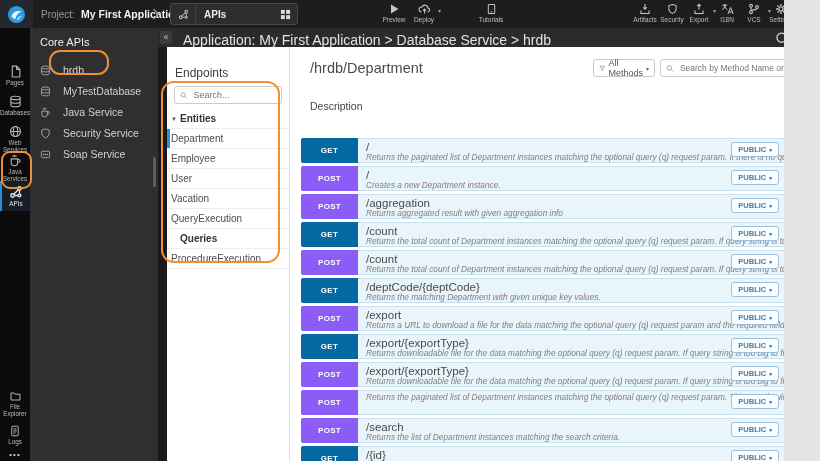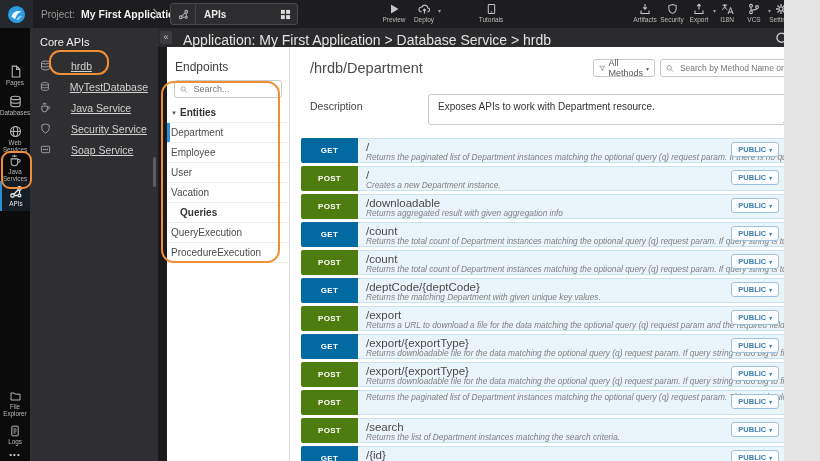--- a/index.html
+++ b/index.html
@@ -32,42 +32,42 @@
   .iconbar{position:absolute;left:0;top:28px;width:30px;height:433px;background:#0b0b0b;}
   .ib-item{position:absolute;left:0;width:30px;text-align:center;color:#b9b9b9;
            font-size:6.3px;line-height:1.15;cursor:pointer;}
   .ib-item svg{margin:0 auto 1px;}
   .ib-item.active{left:0;width:28px;background:#151d26;border-left:2px solid #2e8fd6;
                   padding:4px 0 4px 0;color:#e8e8e8;}
 
   
   .core{position:absolute;left:30px;top:28px;width:128px;height:433px;background:#2f2f31;}
   .core-title{padding:8px 10px 7px;font-size:11px;font-weight:normal;color:#f0f0f0;}
-  .core-item{height:21px;display:flex;align-items:center;gap:20px;padding:0 10px;
-             color:#d2d2d2;font-size:10.5px;cursor:pointer;white-space:nowrap;text-decoration:underline;}
+  .core-item{height:21px;display:flex;align-items:flex-end;gap:12px;padding:0 10px;
+             color:#d2d2d2;font-size:10.5px;cursor:pointer;white-space:nowrap;}
   .core-item .ic{display:none;}
   .core-item.icon-database .ic-database{display:block;}
   .core-item.icon-coffee .ic-coffee{display:block;}
   .core-item.icon-shield .ic-shield{display:block;}
   .core-item.icon-soap .ic-soap{display:block;}
   .core-thumb{position:absolute;right:2px;top:129px;width:3px;height:30px;background:#5d5d5f;border-radius:2px;}
 
   
   .appbar{position:absolute;left:158px;top:28px;width:662px;height:19px;background:#2b2b2d;}
   .collapse-btn{position:absolute;left:2px;top:3px;width:12px;height:13px;background:#3c3c3e;
                 color:#c9c9c9;font-size:9px;text-align:center;line-height:13px;border-radius:2px;cursor:pointer;}
   .breadcrumb{position:absolute;left:25px;top:4px;font-size:14px;color:#e2e2e2;white-space:nowrap;}
   .ab-refresh{position:absolute;right:32px;top:3px;cursor:pointer;}
   .ab-save{position:absolute;right:9px;top:3px;cursor:pointer;}
   .strip{position:absolute;left:158px;top:47px;width:9px;height:414px;background:#1a1a1c;}
 
   
   .endpoints{position:absolute;left:167px;top:47px;width:123px;height:414px;background:#fff;
              border-right:1px solid #dcdcdc;box-sizing:border-box;}
-  .ep-title{padding:13px 8px 5px;font-size:12px;color:#3c3c3c;}
+  .ep-title{padding:19px 8px 5px;font-size:12px;color:#3c3c3c;}
   .ep-search{margin:1px 7px 5px;height:16px;border:1px solid #ccc;border-radius:3px;
              display:flex;align-items:center;padding:0 5px;gap:4px;background:#fff;}
   .ep-search input{border:none;outline:none;width:100%;font-size:9px;color:#555;
                    font-family:"Liberation Sans",sans-serif;background:transparent;}
   .ep-row{height:20px;display:flex;align-items:center;border-bottom:1px solid #ededed;
           font-size:10px;color:#4c4c4c;padding-left:4px;position:relative;cursor:pointer;
           box-sizing:border-box;}
   .ep-row.t-header{font-weight:bold;color:#333;cursor:default;}
   .ep-row .arrow{font-size:6px;color:#555;width:9px;flex:0 0 9px;display:none;}
   .ep-row.t-header .arrow{display:inline-block;}
@@ -89,21 +89,21 @@
             border-radius:3px;font-size:10px;color:#333;padding:6px 9px;box-sizing:border-box;}
   .resize-handle{position:absolute;right:1px;bottom:1px;width:8px;height:8px;
             background:repeating-linear-gradient(-45deg,#b5b5b5 0 1px,transparent 1px 3.2px);
             clip-path:polygon(100% 0,100% 100%,0 100%);}
   .rows{position:absolute;left:11px;top:91px;width:488px;}
   .api-row{height:23px;margin-bottom:3px;background:#eaf4fb;border:1px solid #c9e2f2;
            border-radius:2px;display:flex;align-items:stretch;position:relative;cursor:pointer;}
   .badge{flex:0 0 57px;margin:-1px 0 -1px -1px;border-radius:2px 0 0 2px;
          display:flex;align-items:center;justify-content:center;
          color:#fff;font-weight:bold;font-size:8px;letter-spacing:.3px;}
-  .m-get{background:#0369a1;} .m-post{background:#4d7c0f;}
+  .m-get{background:#0369a1;} .m-post{background:#8b5cf6;}
   .rowtext{flex:1;padding:2px 8px 0;overflow:hidden;white-space:nowrap;}
   .path{display:block;font-size:11.5px;color:#4a4a4a;line-height:1.05;}
   .descline{display:block;font-style:italic;font-size:8.3px;color:#808080;line-height:1.15;}
   .public-btn{position:absolute;right:9px;top:3px;height:15px;border:1px solid #9cc1de;
               border-radius:3px;background:#fbfdff;color:#3c7fae;font-size:7.5px;font-weight:bold;
               padding:0 6px;display:flex;align-items:center;gap:3px;cursor:pointer;
               font-family:"Liberation Sans",sans-serif;}
   .public-btn .caret{font-size:5.5px;}
 
   
@@ -418,29 +418,29 @@
           <span>User</span>
 
         </div>
 
         <div class="ep-row t-item">
 
           <span>Vacation</span>
 
         </div>
 
+        <div class="ep-row t-item">
+
+          <span>QueryExecution</span>
+
+        </div>
+
         <div class="ep-row t-header">
           <span class="arrow"></span>
           <span>Queries</span>
-
-        </div>
-
-        <div class="ep-row t-item">
-
-          <span>QueryExecution</span>
 
         </div>
 
 
         <div class="ep-row t-item">
 
           <span>ProcedureExecution</span>
 
         </div>
       </div>
@@ -459,24 +459,20 @@
 
     <div class="m-search">
       <svg width="9" height="9" viewBox="0 0 12 12">
         <circle cx="5" cy="5" r="3.4" fill="none" stroke="#999" stroke-width="1.3"></circle>
         <path d="M7.6 7.6 L10.6 10.6" stroke="#999" stroke-width="1.3"></path>
         </svg>
       <input type="text" placeholder="Search by Method Name or URL..." style="">
     </div>
 
     <div class="desc-label">Description</div>
-    <div class="desc-box">
-      <span>Exposes APIs to work with Department resource.</span>
-      <span class="resize-handle"></span>
-    </div>
 
     <div class="rows">
 
         <div class="api-row">
           <span class="badge m-get">GET</span>
           <span class="rowtext">
             <span class="path">/</span>
             <span class="descline">Returns the paginated list of Department instances matching the optional query (q) request param. If there is no query pro...</span>
           </span>
           <button class="public-btn">
@@ -493,21 +489,21 @@
           </span>
           <button class="public-btn">
             <span>PUBLIC</span>
             <span class="caret">▾</span>
           </button>
         </div>
 
         <div class="api-row">
           <span class="badge m-post">POST</span>
           <span class="rowtext">
-            <span class="path">/downloadable</span>
+            <span class="path">/aggregation</span>
             <span class="descline">Returns aggregated result with given aggregation info</span>
           </span>
           <button class="public-btn">
             <span>PUBLIC</span>
             <span class="caret">▾</span>
           </button>
         </div>
 
         <div class="api-row">
           <span class="badge m-get">GET</span>

